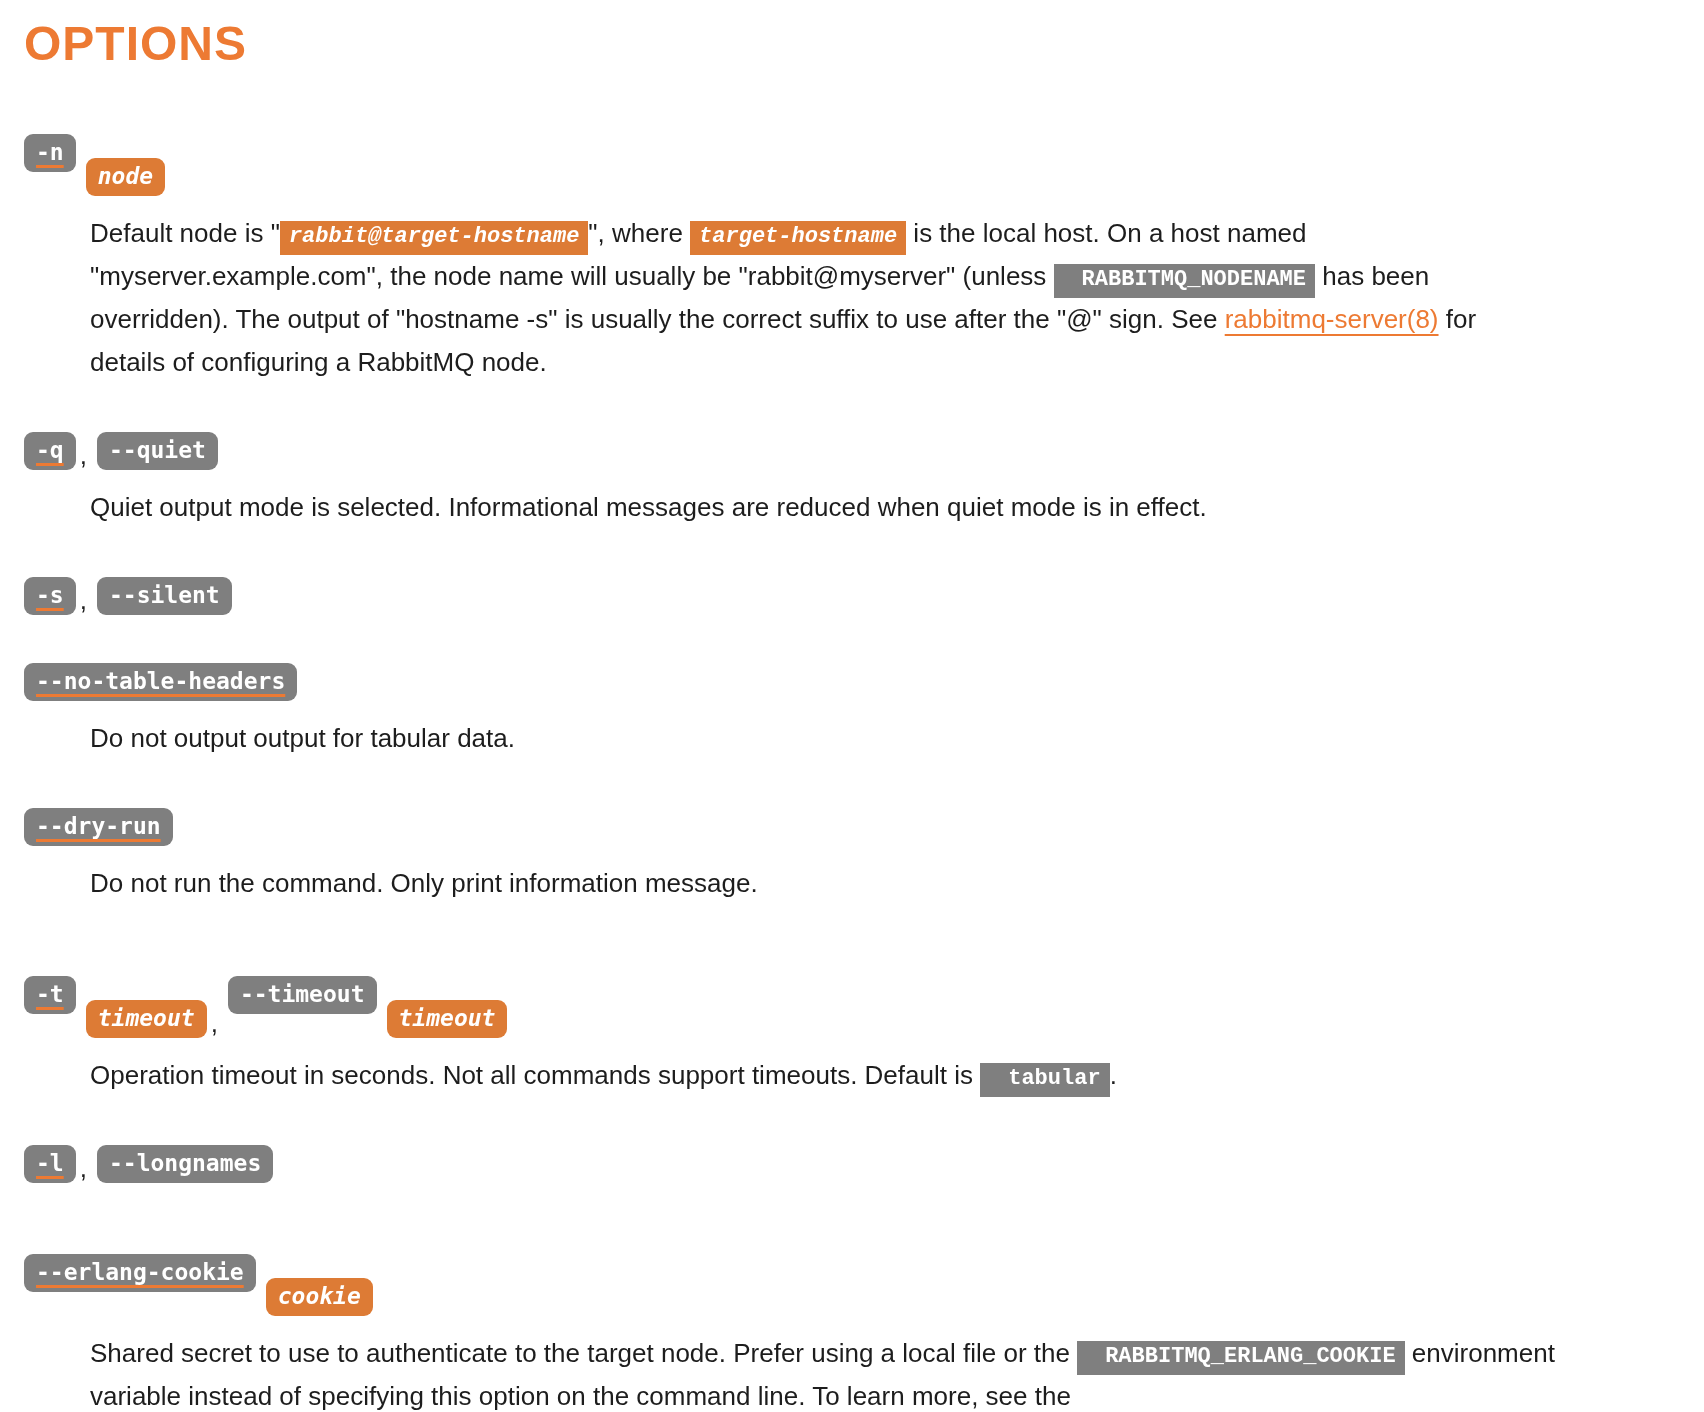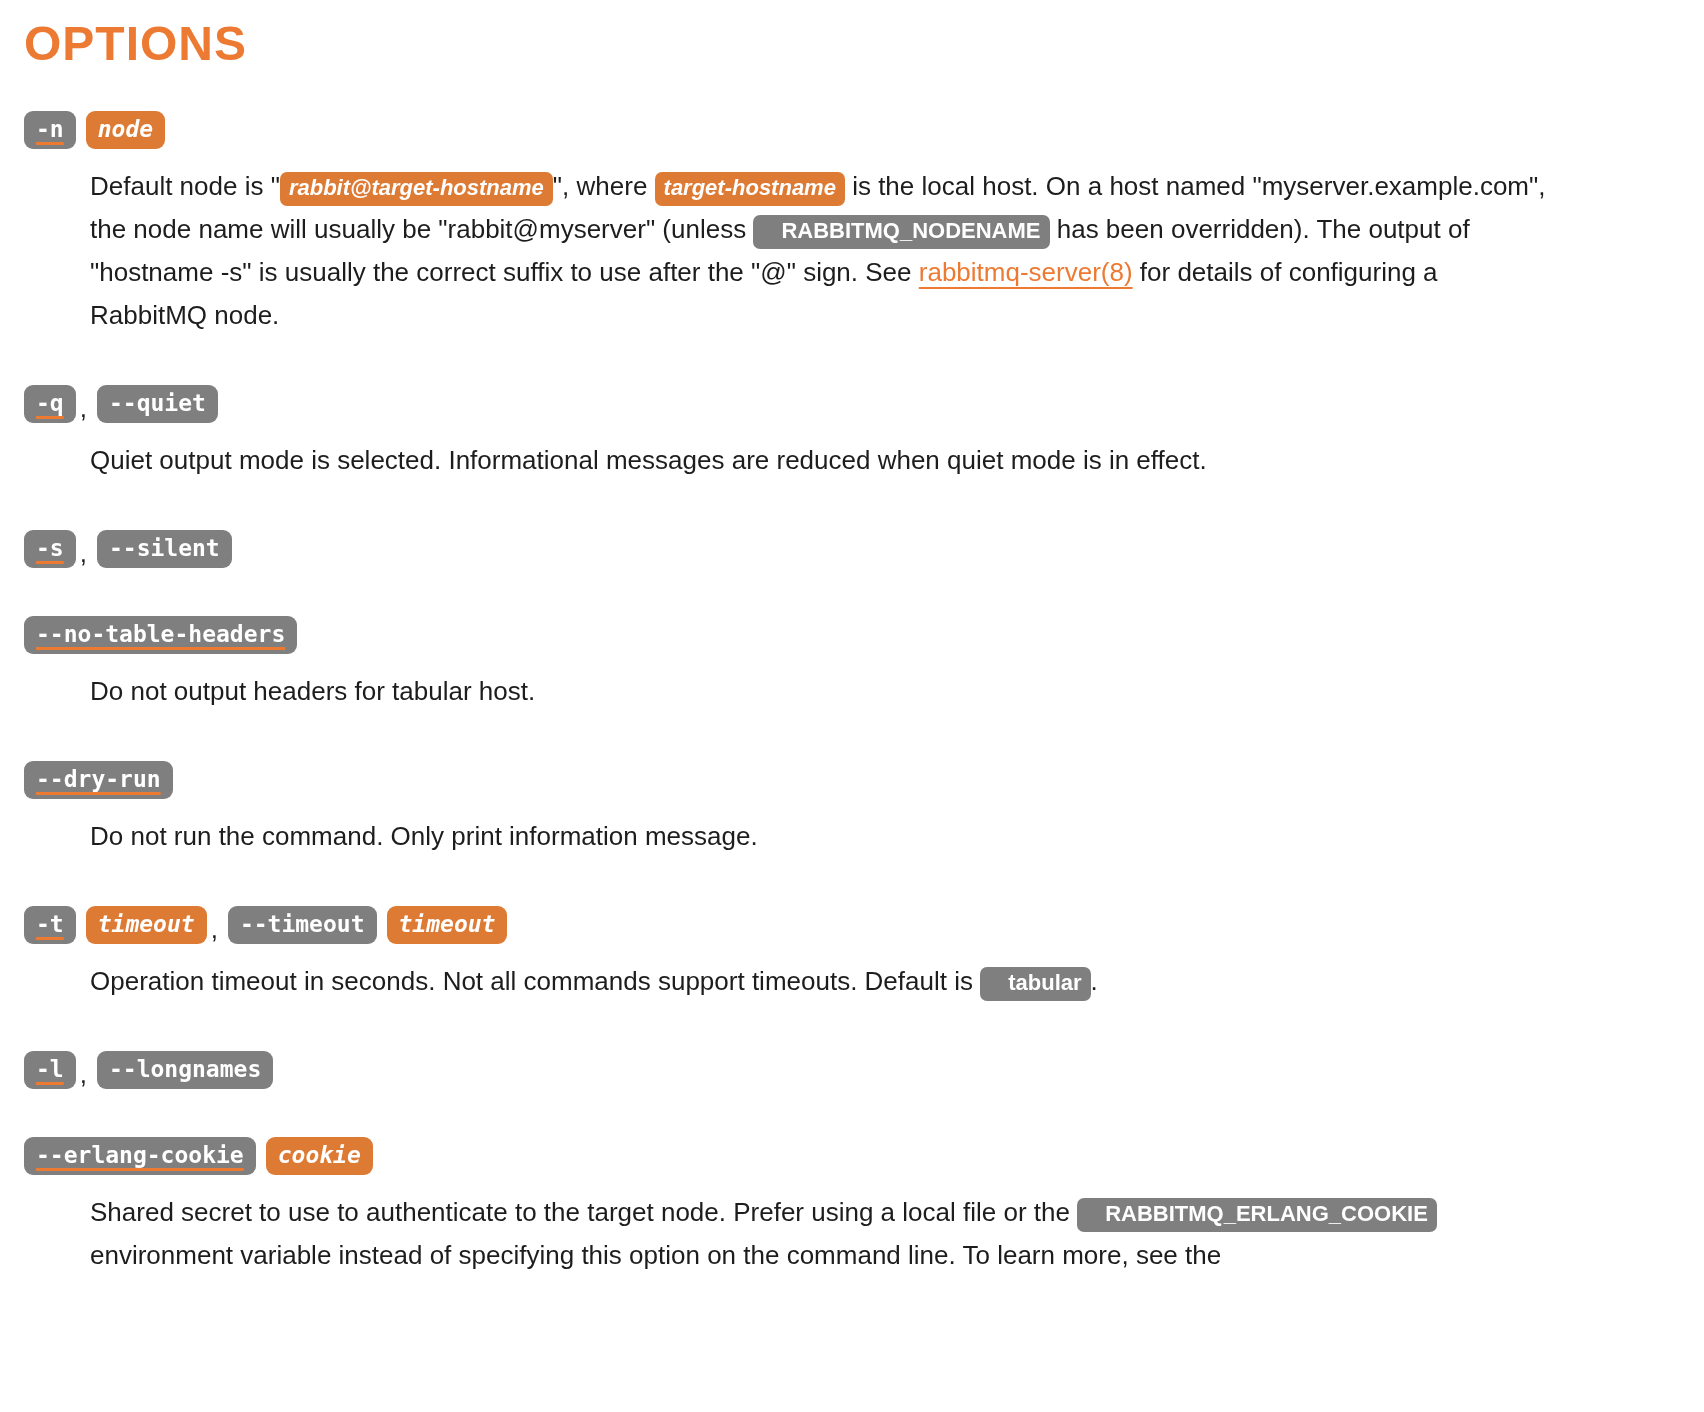--- a/index.html
+++ b/index.html
@@ -40,21 +40,21 @@
     font-family:"DejaVu Sans Mono", monospace;
     font-weight:bold;
     font-size:23px;
     line-height:1;
     color:#ffffff;
     padding:7px 12px 8px 12px;
     border-radius:9px;
     white-space:nowrap;
   }
   .badge-gray{background:var(--badge-gray);}
-  .badge-orange{background:var(--badge-orange);font-style:italic;}
+  .badge-orange{background:var(--badge-orange);font-style:italic;margin-top:47px;}
   .anchored{
     text-decoration:underline;
     text-decoration-color:var(--accent);
     text-decoration-thickness:3px;
     text-underline-offset:5px;
   }
   .comma{
     font-size:26px;
     color:var(--text);
     align-self:flex-end;
@@ -64,27 +64,27 @@
   }
   .desc{
     margin:16px 0 0 66px;
     max-width:1466px;
     font-size:26px;
     line-height:43px;
     color:var(--text);
   }
   .inline-badge{
     display:inline-block;
-    font-family:Liberation Sans, sans-serif;
+    font-family:Liberation Mono, monospace;
     font-weight:bold;
     font-size:22px;
     line-height:1;
     color:#ffffff;
     padding:5px 9px 7px 9px;
-    border-radius:7px;
+    border-radius:0;
     white-space:nowrap;
     vertical-align:baseline;
   }
   .inline-gray{background:var(--badge-gray);padding-left:28px;}
   .inline-orange{background:var(--badge-orange);font-style:italic;}
   .doc-link{
     color:var(--accent);
     text-decoration:underline;
     text-decoration-thickness:2px;
     text-underline-offset:6px;
@@ -116,21 +116,21 @@
         <div class="terms">
           <span class="badge badge-gray"><span class="anchored">-s</span></span>
           <span class="comma">,</span>
           <span class="badge badge-gray"><span>--silent</span></span>
         </div>
       </section>
       <section class="section">
         <div class="terms">
           <span class="badge badge-gray"><span class="anchored">--no-table-headers</span></span>
         </div>
-        <div class="desc"><span class="txt">Do not output headers for tabular host.</span></div>
+        <div class="desc"><span class="txt">Do not output output for tabular data.</span></div>
       </section>
       <section class="section">
         <div class="terms">
           <span class="badge badge-gray"><span class="anchored">--dry-run</span></span>
         </div>
         <div class="desc"><span class="txt">Do not run the command. Only print information message.</span></div>
       </section>
       <section class="section">
         <div class="terms">
           <span class="badge badge-gray"><span class="anchored">-t</span></span>

